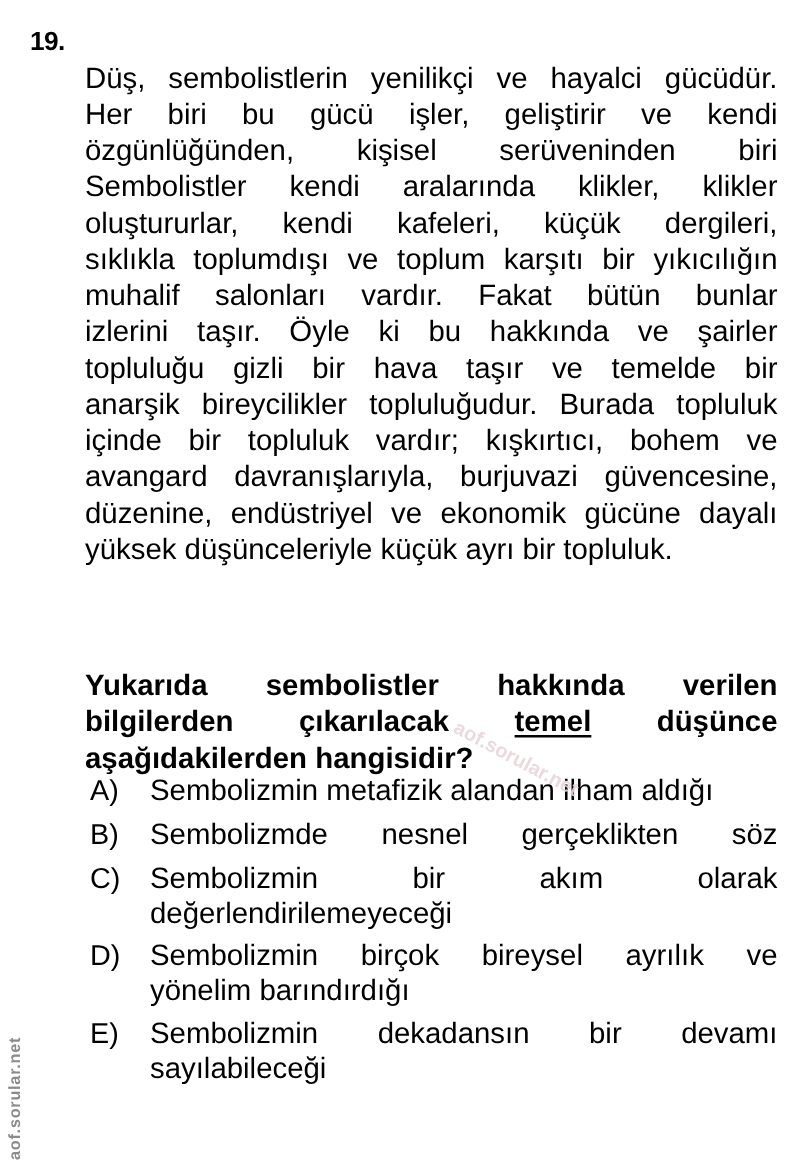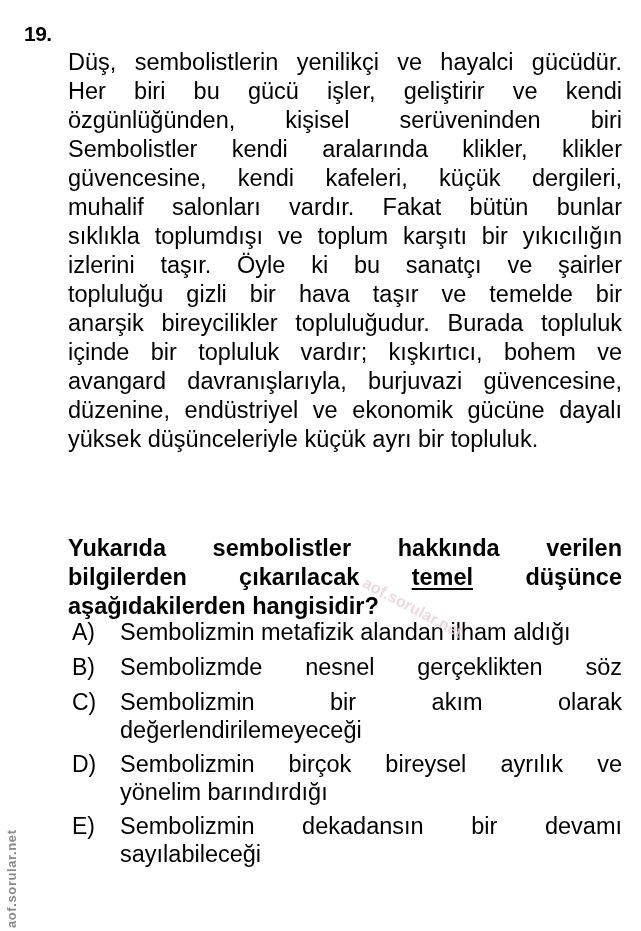--- a/index.html
+++ b/index.html
@@ -128,24 +128,24 @@
 </head>
 <body>
 
 <div class="qnum">19.</div>
 
 <div class="passage">
   <span class="line">Düş, sembolistlerin yenilikçi ve hayalci gücüdür.</span>
   <span class="line">Her biri bu gücü işler, geliştirir ve kendi</span>
   <span class="line">özgünlüğünden, kişisel serüveninden biri</span>
   <span class="line">Sembolistler kendi aralarında klikler, klikler</span>
-  <span class="line">güvencesine, kendi kafeleri, küçük dergileri,</span>
+  <span class="line">oluştururlar, kendi kafeleri, küçük dergileri,</span>
+  <span class="line">sıklıkla toplumdışı ve toplum karşıtı bir yıkıcılığın</span>
   <span class="line">muhalif salonları vardır. Fakat bütün bunlar</span>
-  <span class="line">sıklıkla toplumdışı ve toplum karşıtı bir yıkıcılığın</span>
-  <span class="line">izlerini taşır. Öyle ki bu sanatçı ve şairler</span>
+  <span class="line">izlerini taşır. Öyle ki bu hakkında ve şairler</span>
   <span class="line">topluluğu gizli bir hava taşır ve temelde bir</span>
   <span class="line">anarşik bireycilikler topluluğudur. Burada topluluk</span>
   <span class="line">içinde bir topluluk vardır; kışkırtıcı, bohem ve</span>
   <span class="line">avangard davranışlarıyla, burjuvazi güvencesine,</span>
   <span class="line">düzenine, endüstriyel ve ekonomik gücüne dayalı</span>
   <span class="line last">yüksek düşünceleriyle küçük ayrı bir topluluk.</span>
 </div>
 
 <div class="stem">
   <span class="line">Yukarıda sembolistler hakkında verilen</span>

